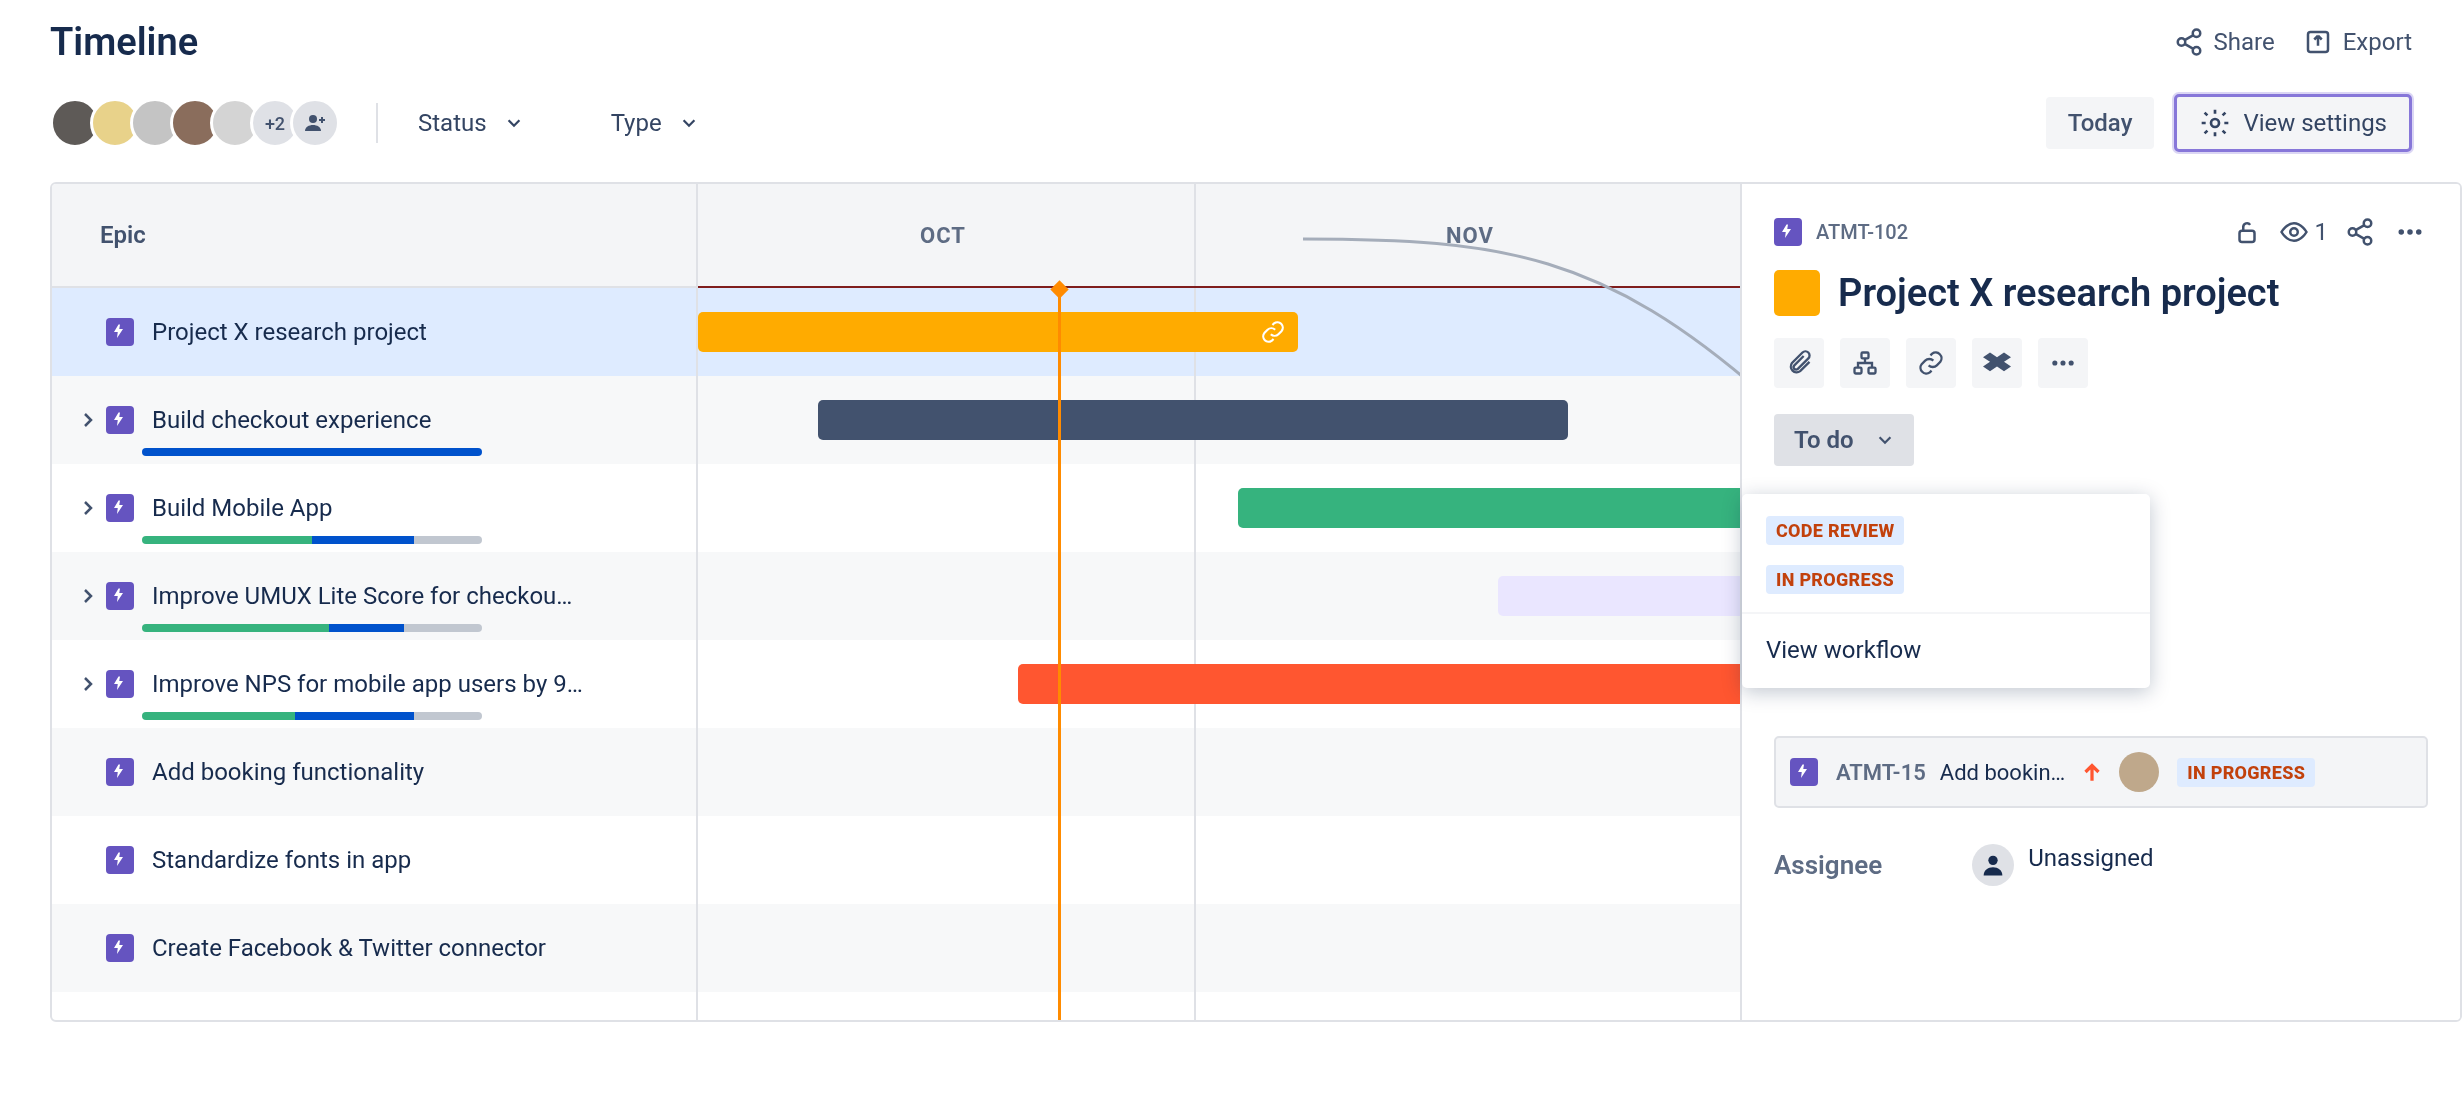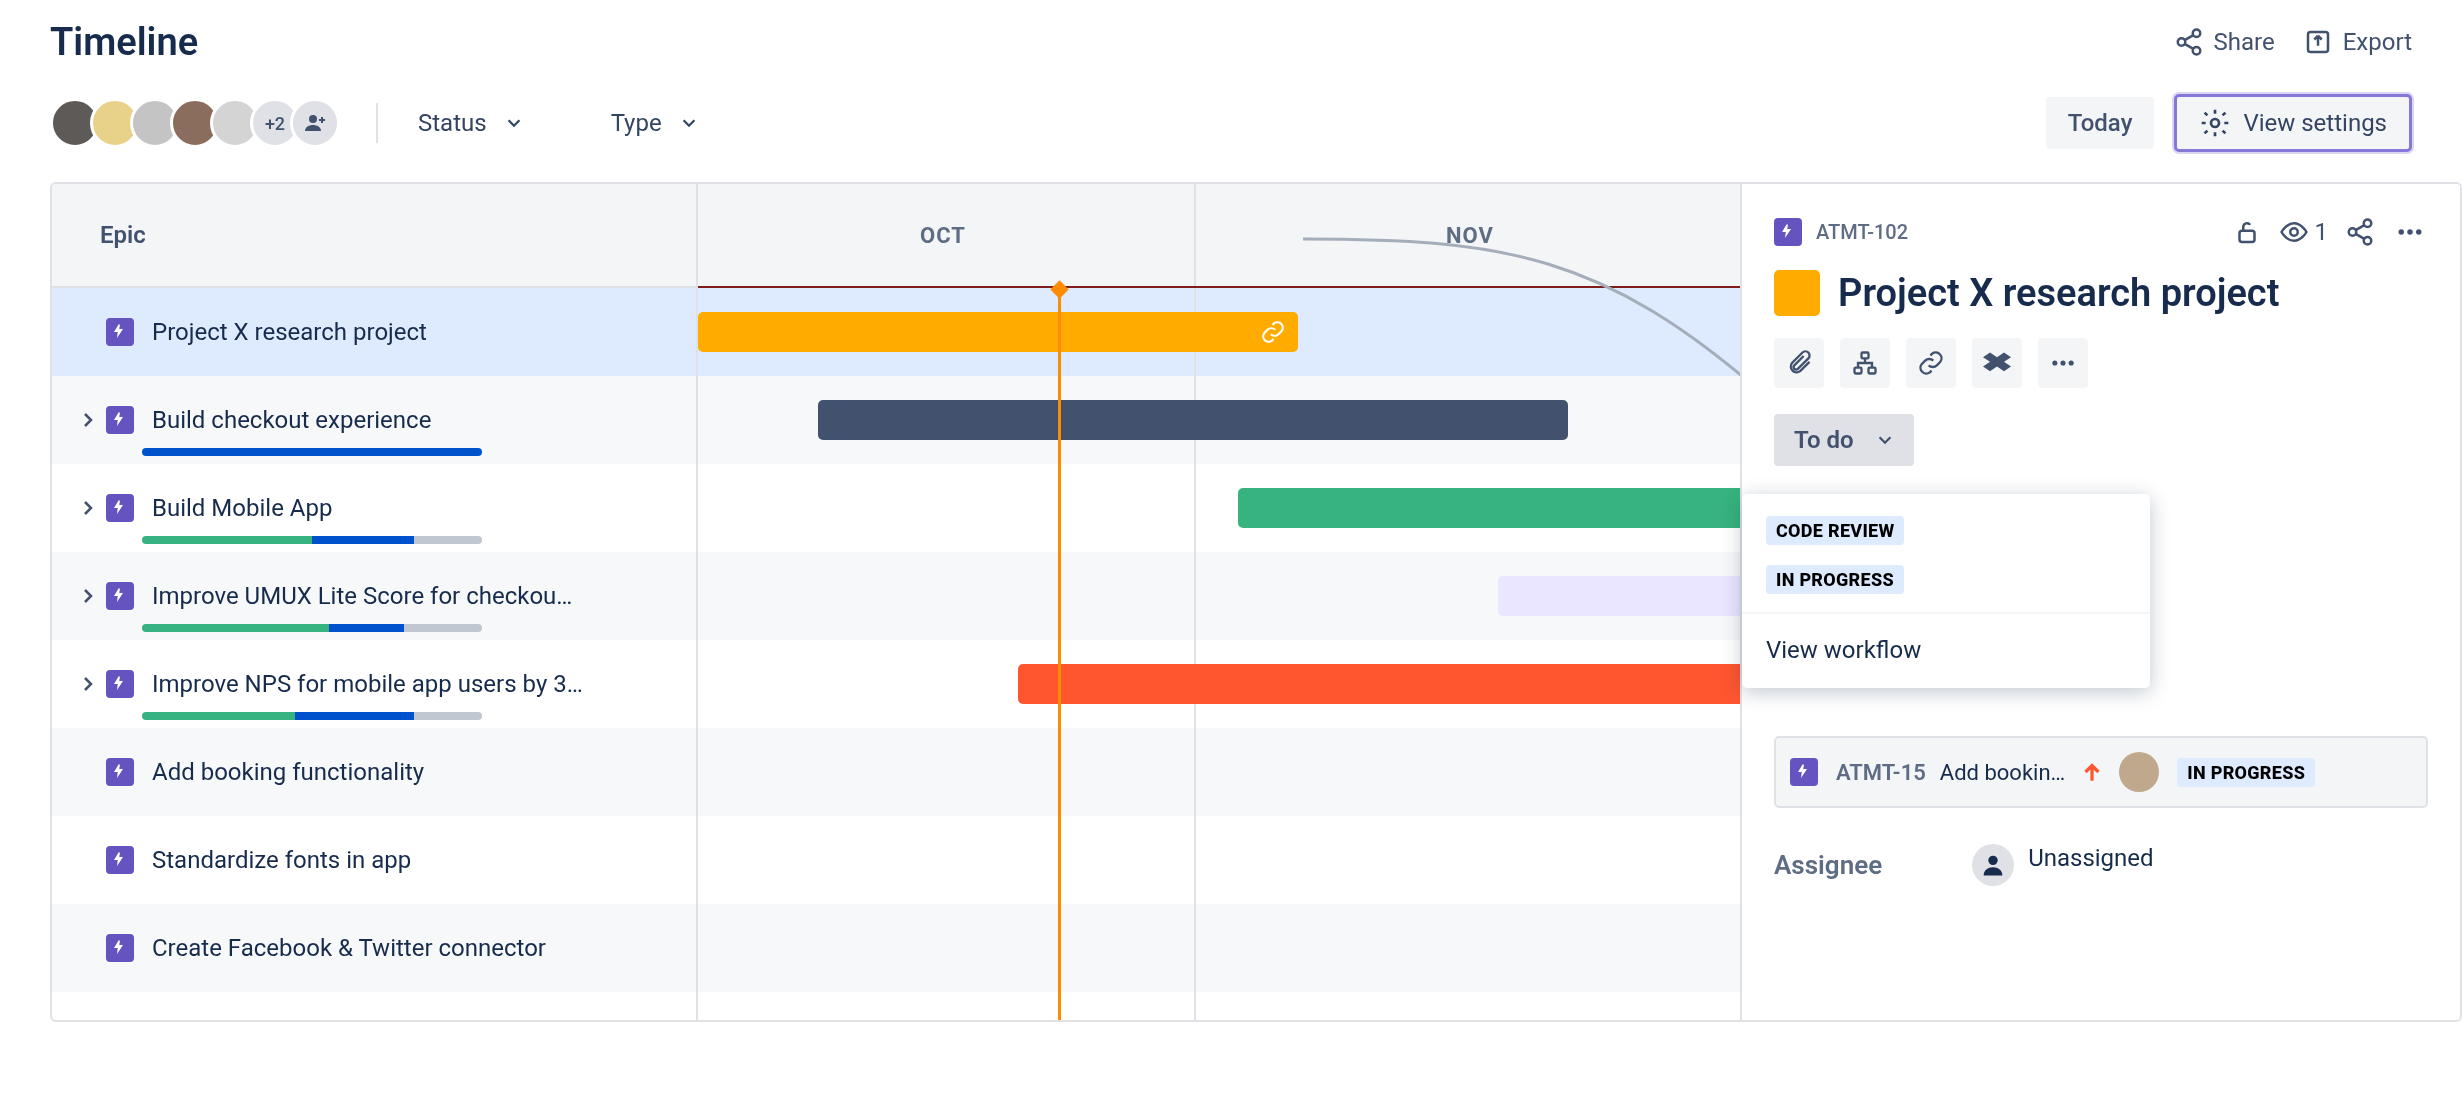--- a/index.html
+++ b/index.html
@@ -252,21 +252,21 @@
     padding: 12px 0 0 0;
   }
   .status-opt {
     padding: 10px 24px; cursor:pointer; display:flex;
   }
   .status-opt.hover { background: #DEEBFF; }
   .lozenge {
     display:inline-block; padding: 4px 10px; border-radius: 4px;
     font-size: 18px; font-weight: 800; letter-spacing: 0.3px;
   }
-  .lz-blue { background:#DEEBFF; color:#000000; }
+  .lz-blue { background:#DEEBFF; color:#c2410c; }
   .lz-green { background:#E3FCEF; color:#006644; }
   .status-menu-divider { height:2px; background:#F4F5F7; margin-top: 8px; }
   .view-workflow {
     padding: 22px 24px 24px 24px; font-size: 24px; color:#172B4D; cursor:pointer;
   }
 
   .child-issue {
     margin-top: 270px;
     border: 2px solid #DFE1E6; border-radius: 5px;
     background:#F4F5F7;
@@ -496,21 +496,21 @@
       <div class="chevron-slot">
           <svg viewBox="0 0 20 20">
             <use href="#i-chevright"></use>
           </svg>
         </div>
       <div class="epic-icon">
           <svg viewBox="0 0 24 24">
             <use href="#i-bolt"></use>
           </svg>
         </div>
-      <div class="epic-name">Improve NPS for mobile app users by 3…</div>
+      <div class="epic-name">Improve NPS for mobile app users by 9…</div>
       <div class="progress-bar" style="width:340px">
           <span class="pb-green" style="width:45%"></span>
           <span class="pb-blue" style="width:35%"></span>
           <span class="pb-gray" style="width:20%"></span>
         </div>
     </div>
 
     <div class="epic-row alt">
       <div class="chevron-slot"></div>
       <div class="epic-icon">

